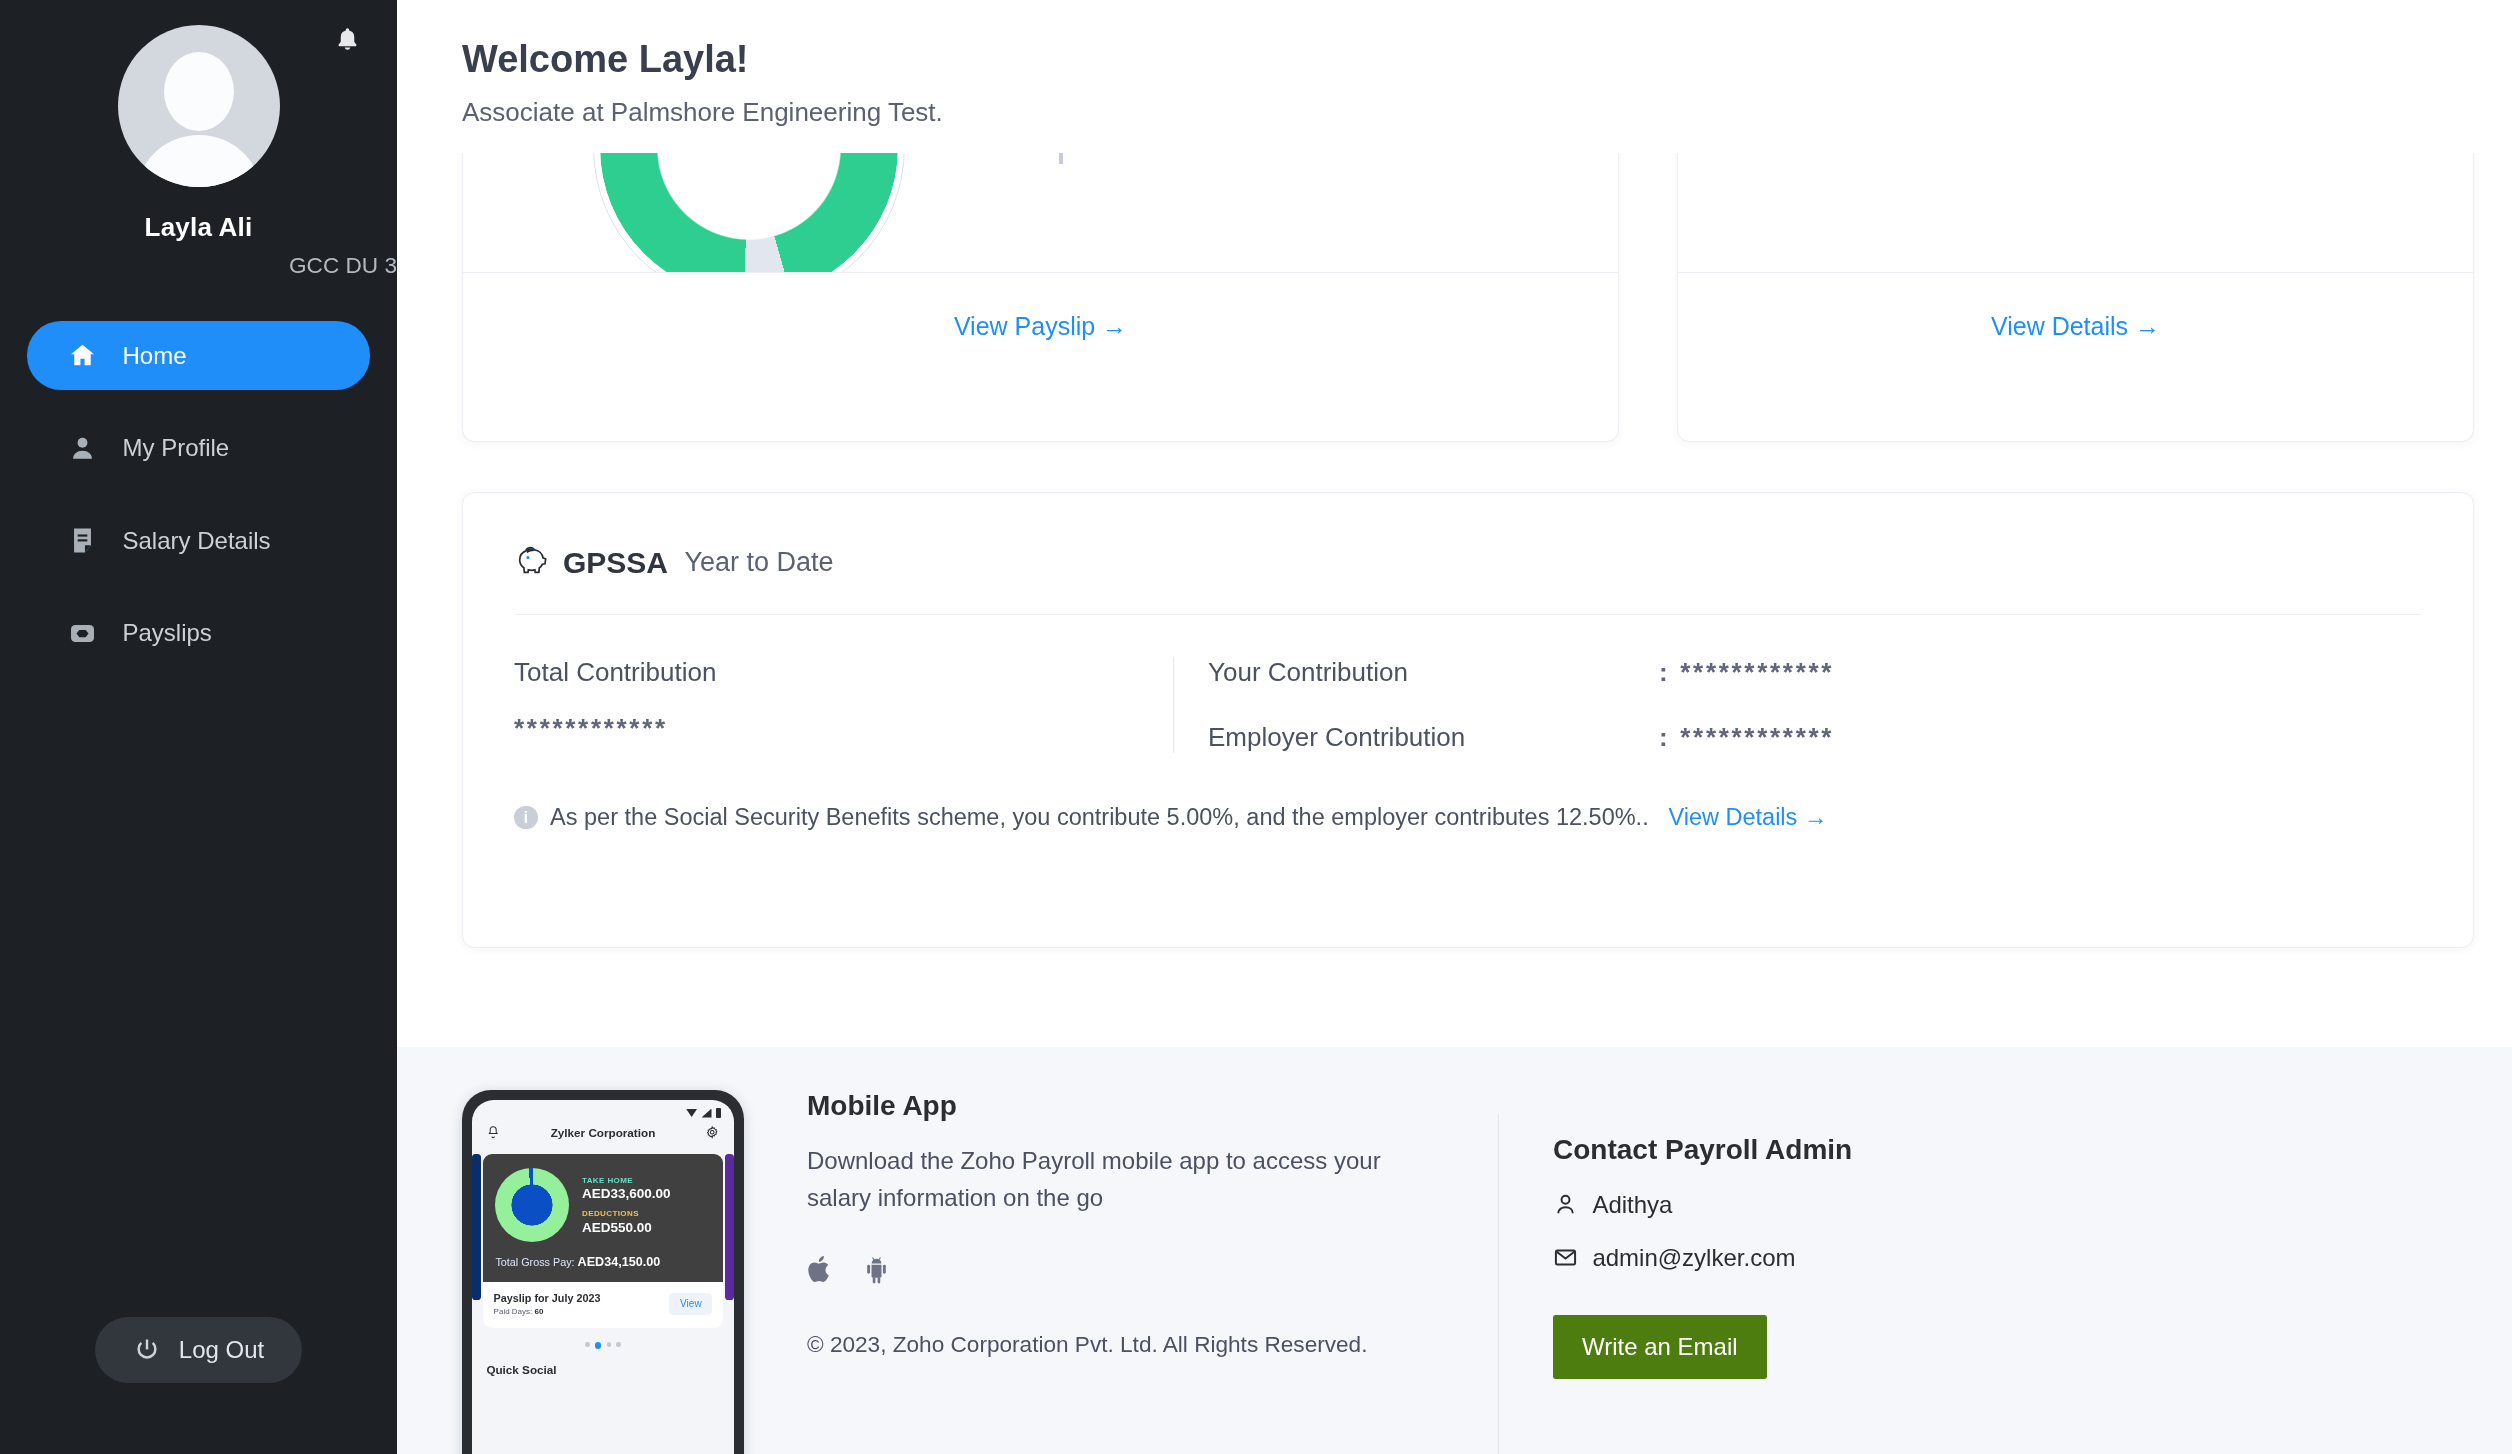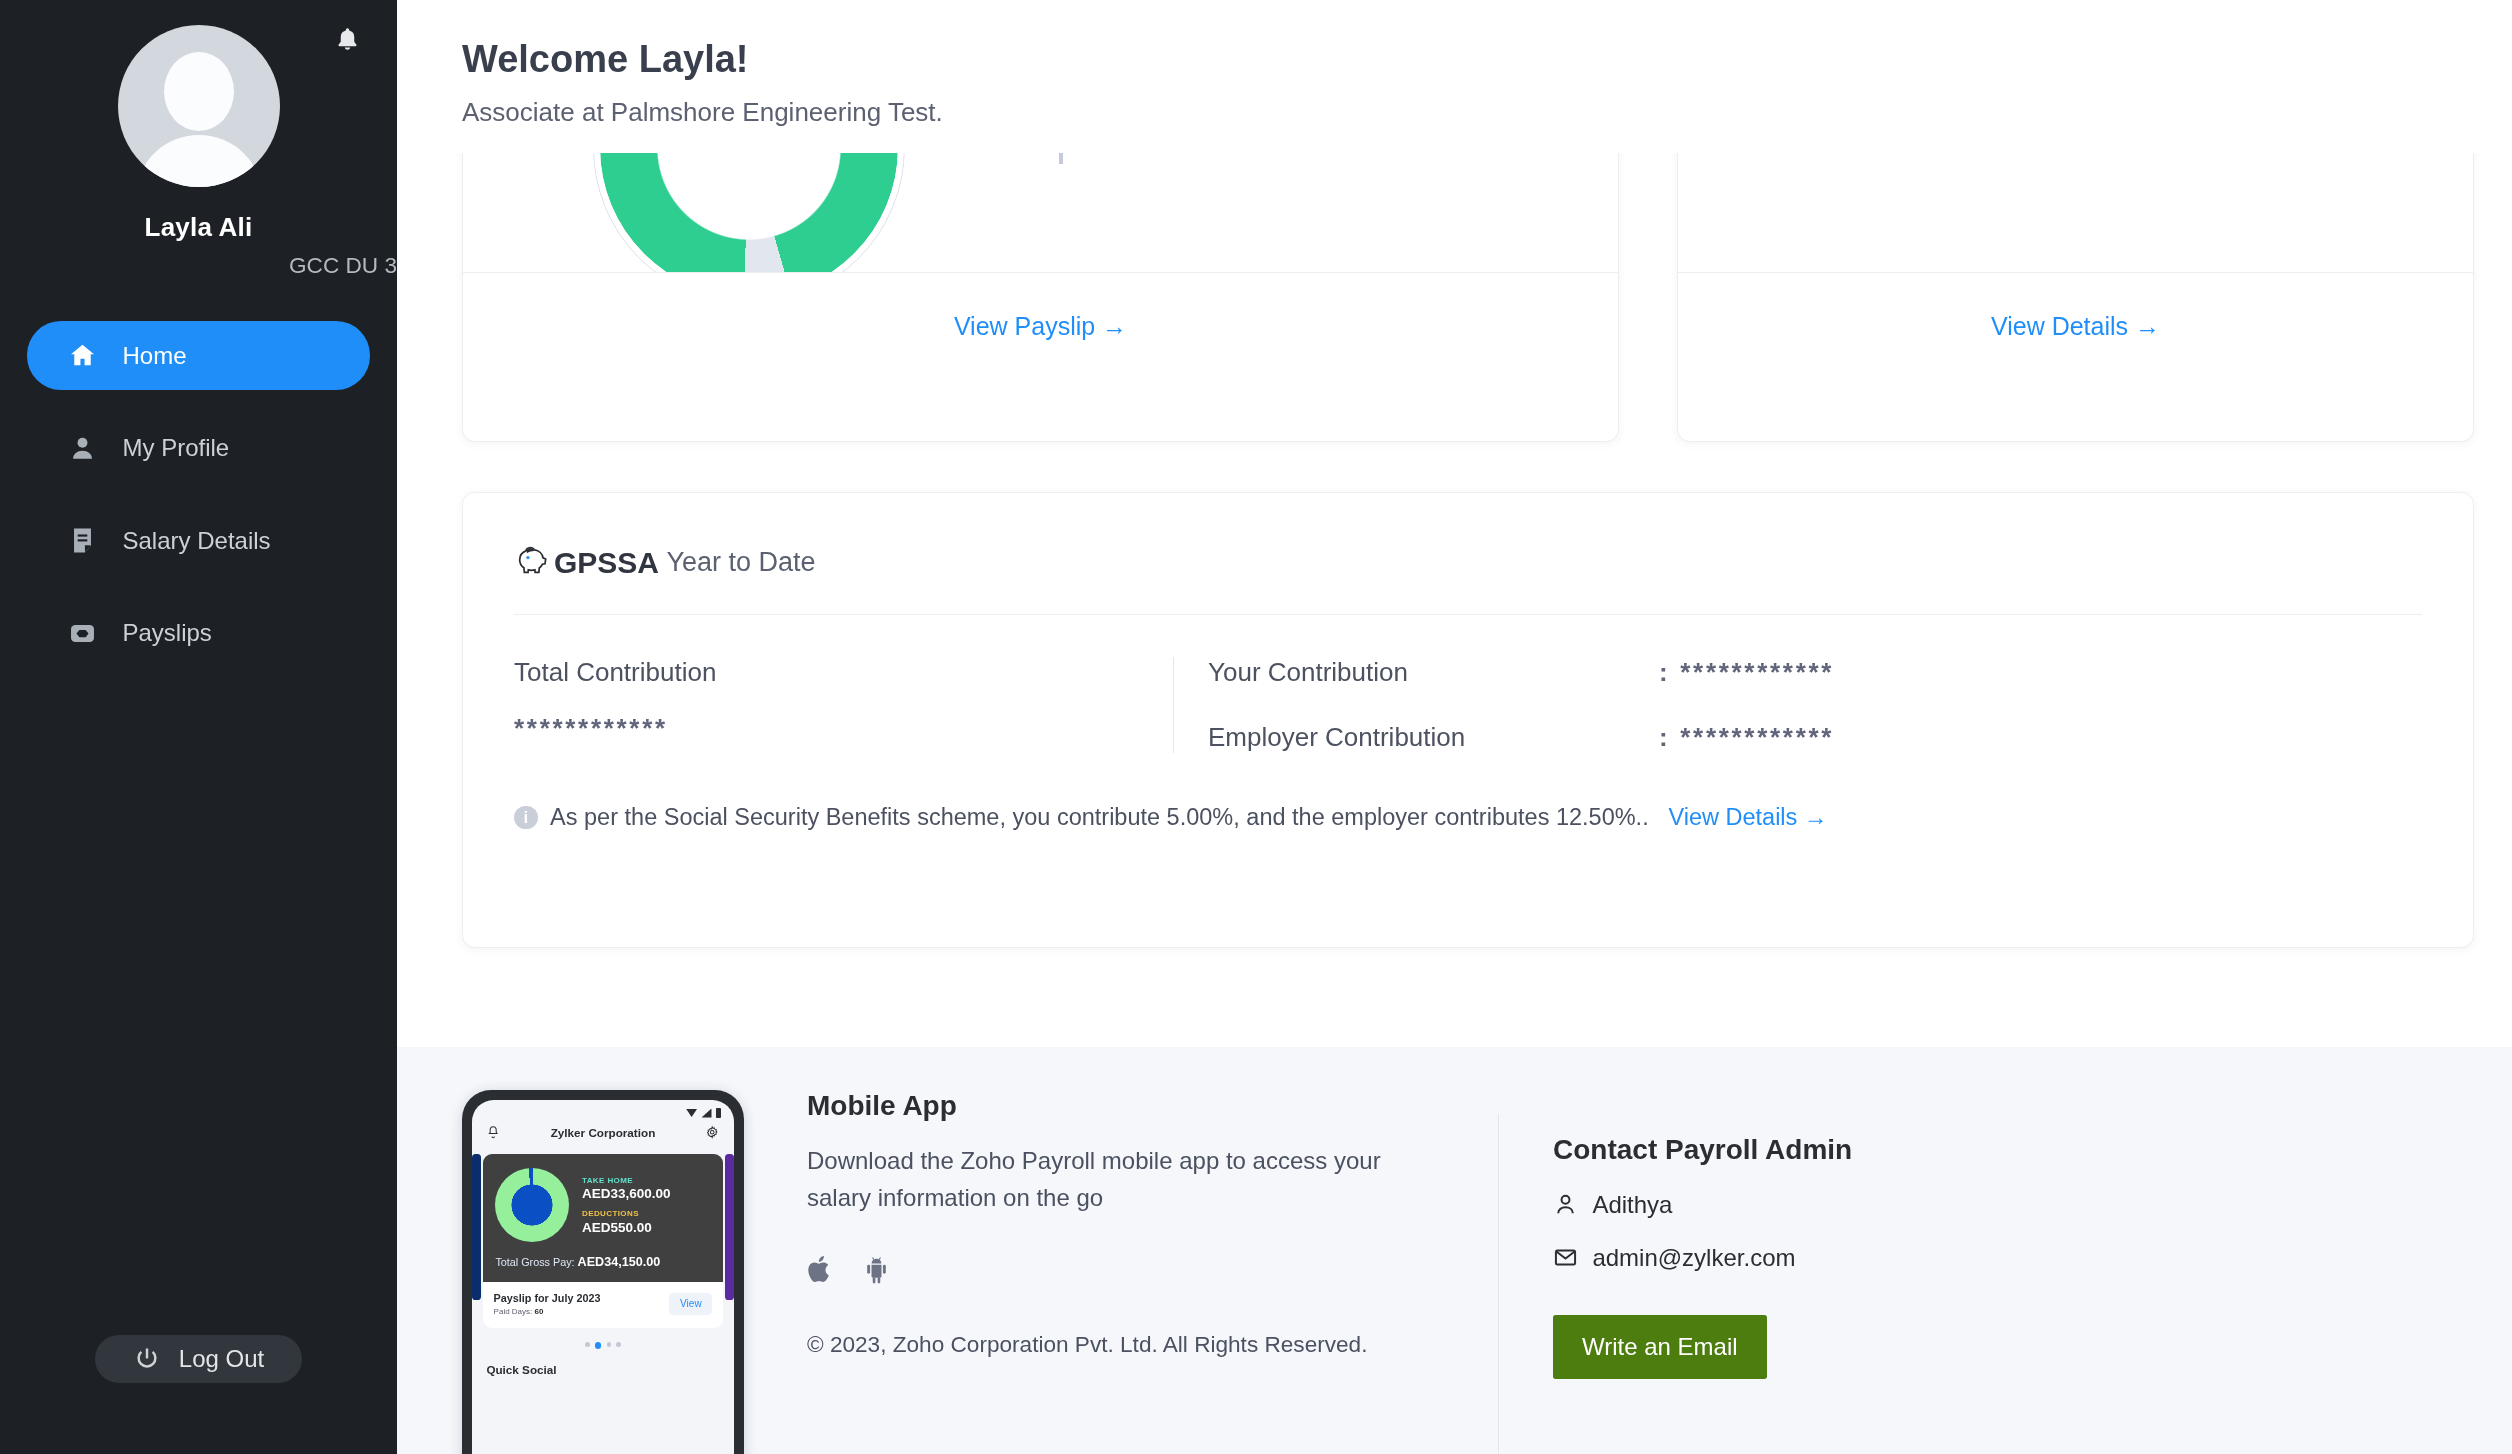--- a/index.html
+++ b/index.html
@@ -67,21 +67,21 @@
   }
   .nav-item .ico svg { width: 29px; height: 29px; fill: #a9afb7; }
   .nav-item.active .ico svg { fill: #ffffff; }
   .nav-item .lbl { font-size: 24px; }
 
   .logout-wrap { margin-top: auto; padding-bottom: 72px; display: flex; justify-content: center; }
   .logout-btn {
     display: inline-flex; align-items: center; gap: 18px;
     background: #32373e; color: #e3e6e9;
     border: none; border-radius: 36px;
-    height: 48px; padding: 0 38px;
+    height: 66px; padding: 0 38px;
     font-size: 24px; font-family: inherit; cursor: pointer;
   }
   .logout-btn svg { width: 28px; height: 28px; stroke: #cfd3d8; fill: none; stroke-width: 2.1; }
 
   
   .main {
     flex: 1 1 auto; height: 1455px; position: relative;
     background: #ffffff; overflow: hidden;
   }
   .content-scroll { position: relative; height: 1047px; }
@@ -145,21 +145,21 @@
 
   
   .gpssa {
     position: absolute; left: 65px; right: 38px; top: 492px;
     background: #ffffff; border: 0.9px solid #eceef3; border-radius: 12.6px;
     box-shadow: 0 1.8px 9px rgba(40,50,80,.055);
     height: 456px;
   }
   .gpssa-head {
     display: flex; align-items: center;
-    padding: 52px 51px 0 51px; gap: 2px;
+    padding: 52px 51px 0 51px; gap: 11px;
   }
   .piggy svg { width: 38px; height: 32px; }
   .gpssa-title { font-size: 30px; font-weight: bold; color: #31353f; }
   .gpssa-sub { font-size: 27px; color: #5c6171; margin-left: 5.4px; }
   .gpssa-rule { margin: 34px 51px 0 51px; border-top: 0.9px solid #eceef3; }
 
   .gpssa-body { display: flex; padding: 42px 51px 0 51px; }
   .g-left { flex: 0 0 659px; }
   .g-left .k { font-size: 26px; color: #4c5260; }
   .g-left .v { font-size: 26px; color: #60657a; letter-spacing: 2.7px; margin-top: 25px; font-weight: bold; }

